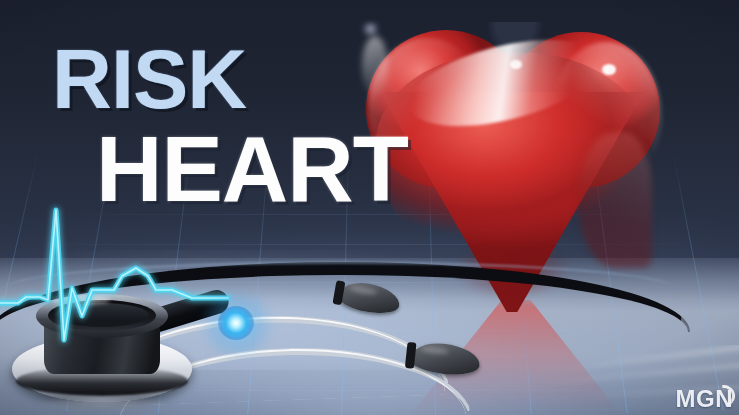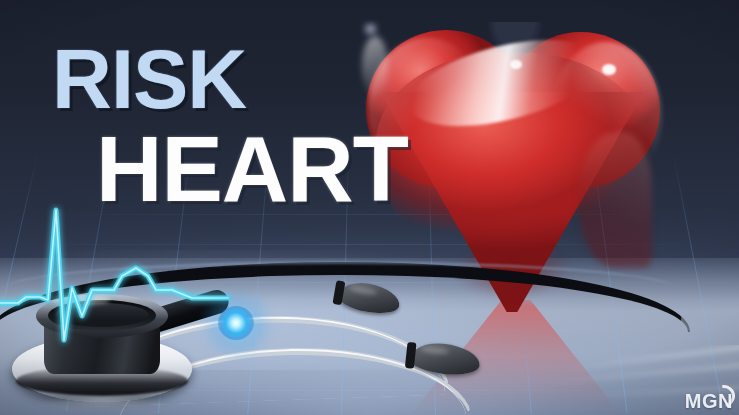--- a/index.html
+++ b/index.html
@@ -177,21 +177,21 @@
   .t-heart{font-size:83px;font-weight:700;letter-spacing:-1px;line-height:.96;
     color:#c2d9f4;
     text-shadow:3px 3px 0 rgba(10,14,24,.55), 0 0 2px rgba(150,190,235,.5);}
   .t-risk{font-size:92px;font-weight:700;letter-spacing:-1px;line-height:.95;
     margin-left:44px;margin-top:6px;
     color:#fdfdfd;
     text-shadow:3px 3px 0 rgba(20,28,44,.5), 0 0 3px rgba(255,255,255,.35);}
 
   
   .watermark{position:absolute;right:6px;bottom:2px;
-    font-size:20px;font-weight:700;letter-spacing:.5px;
+    font-size:24px;font-weight:700;letter-spacing:.5px;
     color:rgba(252,252,255,.9);
     text-shadow:0 1px 2px rgba(40,60,90,.6);}
   .wm-swoosh{position:absolute;right:4px;bottom:8px;width:22px;height:22px;
     border:3px solid rgba(255,255,255,.85);border-radius:50%;
     border-left-color:transparent;border-bottom-color:transparent;
     transform:rotate(35deg);}
   
   .streaks{position:absolute;right:0;bottom:0;width:210px;height:70px;overflow:hidden;}
   .streak{position:absolute;height:6px;border-radius:3px;
     background:linear-gradient(to right, rgba(255,255,255,0), rgba(255,255,255,.55));filter:blur(2px);}

